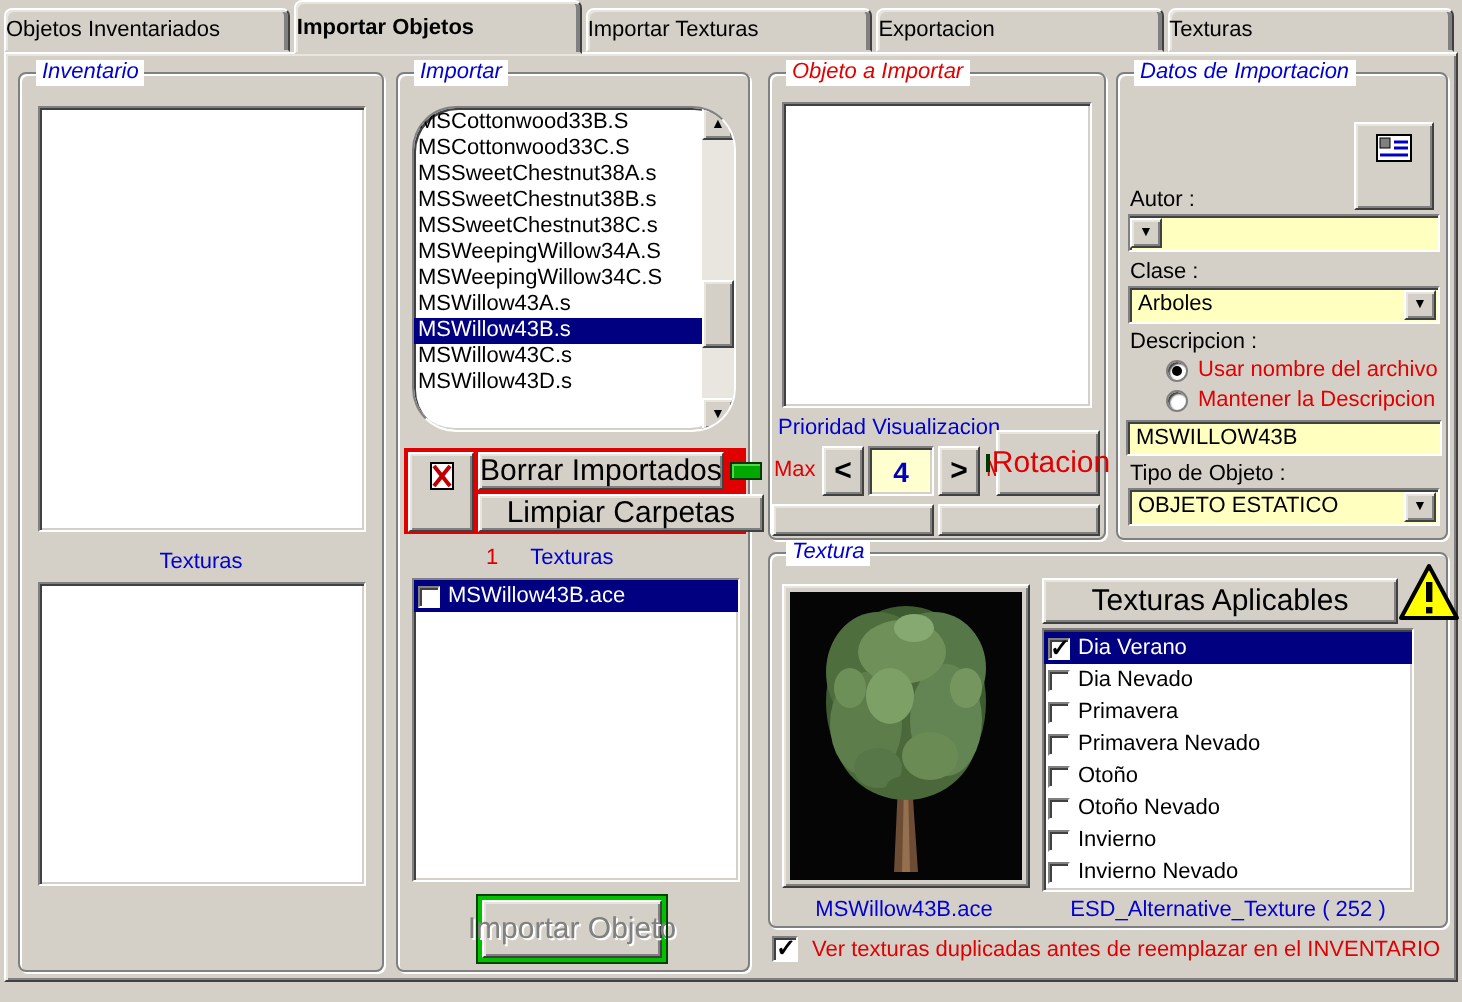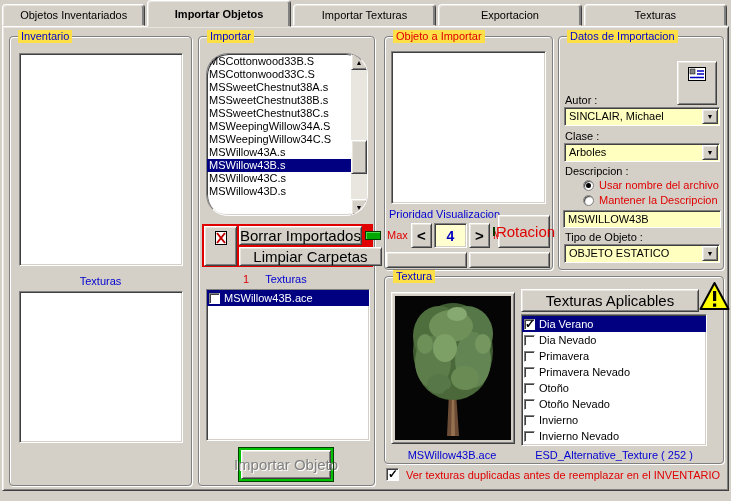--- a/index.html
+++ b/index.html
@@ -35,34 +35,34 @@
     cursor:default; white-space:nowrap;
   }
   .group {
     position:absolute;
     border:1px solid #808080;
     border-radius:4px;
     box-shadow: inset 1px 1px 0 #ffffff, 1px 1px 0 #ffffff;
   }
   .group > .legend {
     position:absolute; top:-7px; left:8px;
-    background:#fde047; padding:0 3px; line-height:13px;
+    background:#ffffff; padding:0 3px; line-height:13px;font-style:italic;
   }
   .blue { color:#0000d0; }
   .red  { color:#e00000; }
   .abs  { position:absolute; }
   
   .tabbar { position:absolute; top:0; left:2px; right:2px; height:26px; display:flex; }
   .tab {
     flex:1; margin-top:4px; height:22px; margin-right:2px;
     background:#d4d0c8;
     border:1px solid; border-color:#ffffff #404040 transparent #ffffff;
     border-radius:4px 4px 0 0;
     box-shadow: inset 1px 1px 0 #e8e5de, inset -2px 0 0 #808080;
-    display:flex; align-items:center; justify-content:center;
+    display:flex; align-items:center; justify-content:flex-start;
     z-index:1;
   }
   .tab.active {
     margin-top:0; height:27px;
     font-weight:bold;
     z-index:5;
   }
   
   .panel {
     position:absolute; left:2px; top:26px; width:727px; height:465px;
@@ -259,21 +259,20 @@
         <rect x="0.5" y="0.5" width="17" height="13" fill="#ffffff" stroke="#000000"></rect>
         <rect x="2" y="2" width="5" height="5" fill="#808080" stroke="#000000" stroke-width="0.5"></rect>
         <line x1="9" y1="4" x2="16" y2="4" stroke="#0000c0" stroke-width="1.5"></line>
         <line x1="9" y1="7" x2="16" y2="7" stroke="#0000c0" stroke-width="1.5"></line>
         <line x1="2" y1="10.5" x2="16" y2="10.5" stroke="#0000c0" stroke-width="1.5"></line>
       </svg>
     </div>
 
     <div class="abs" style="left:6px; top:57px;">Autor :</div>
     <div class="combo" style="left:5px; top:70px; width:156px;">
-      <span class="val">SINCLAIR, Michael</span>
       <div class="btn drop">
           <span>▼</span>
         </div>
     </div>
 
     <div class="abs" style="left:6px; top:93px;">Clase :</div>
     <div class="combo" style="left:5px; top:106px; width:156px;">
       <span class="val">Arboles</span>
       <div class="btn drop">
           <span>▼</span>

